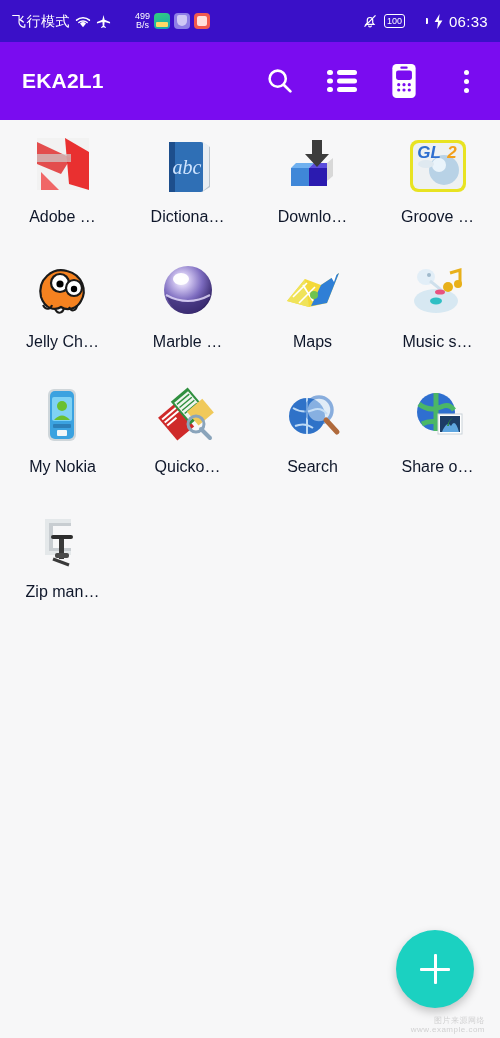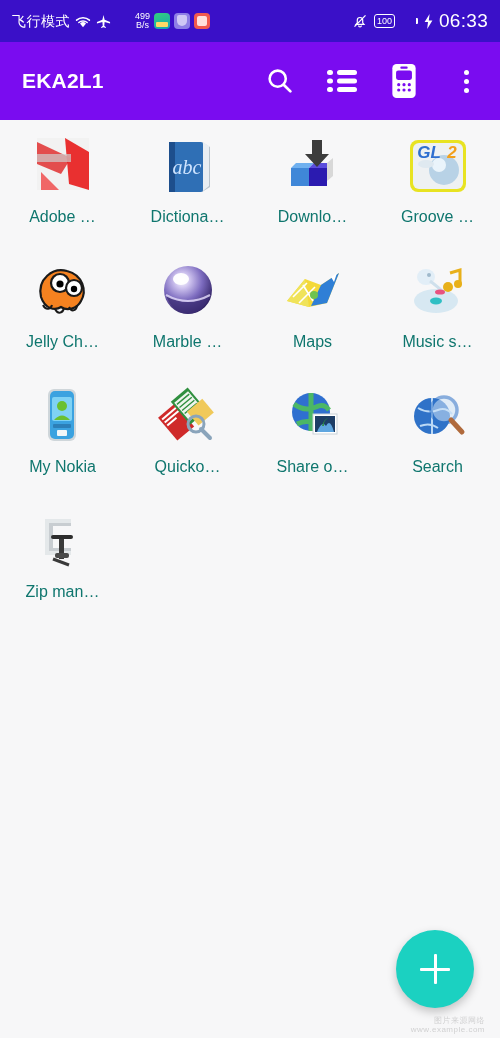--- a/index.html
+++ b/index.html
@@ -32,21 +32,21 @@
   .mini-app.red { background: #f05a4e; position: relative; }
   .mini-app.red::after{content:"";position:absolute;left:3px;top:3px;width:10px;height:10px;background:#ffe0dd;border-radius:2px;}
   .battery {
     border: 1.5px solid #fff; border-radius: 3px;
     font-size: 9px; padding: 0 2px; height: 14px;
     display: flex; align-items: center; line-height: 1;
     font-family: "Liberation Sans", sans-serif;
   }
   .batt-wrap { display:flex; align-items:center;gap:20px; }
   .batt-tip { width: 2px; height: 6px; background: #fff; margin-left: 1px; border-radius: 0 1px 1px 0;}
-  .clock { font-size: 19px; letter-spacing: .3px; }
+  .clock { font-size: 15px; letter-spacing: .3px; }
 
   
   .appbar {
     height: 78px; width: 100%;
     background: #7a0cf0;
     display: flex; align-items: center;
     padding: 0 16px 0 22px;
     color: #fff;
   }
   .app-title { font-size: 21px; font-weight: bold; letter-spacing: .2px; flex: 1; }
@@ -64,21 +64,21 @@
     grid-auto-rows: 125px;
     align-content: start;
   }
   .cell {
     display: flex; flex-direction: column; align-items: center;
     justify-content: flex-start; padding-top: 14px;
     cursor: pointer;
   }
   .ic { width: 64px; height: 64px; position: relative; }
   .lbl {
-    margin-top: 10px; font-size: 16px; color: #0f766e;
+    margin-top: 10px; font-size: 16px; color: #0f172a;
     max-width: 112px; white-space: nowrap; overflow: hidden;
     text-align: center;
   }
 
   
   .fab {
     position: absolute; right: 26px; bottom: 30px;
     width: 78px; height: 78px; border-radius: 50%;
     background: #1bd1c1;
     box-shadow: 0 4px 10px rgba(0,0,0,.22);
@@ -353,46 +353,46 @@
           <circle cx="40" cy="40" r="8" fill="none" stroke="#8aa4bb" stroke-width="3"></circle>
           <line x1="45" y1="45" x2="54" y2="54" stroke="#8aa4bb" stroke-width="4" stroke-linecap="round"></line>
         </svg>
       </div>
       <div class="lbl">Quicko…</div>
     </div>
 
     <div class="cell">
       <div class="ic">
         <svg width="64" height="64" viewBox="0 0 64 64">
+          <circle cx="26" cy="32" r="18" fill="#2f72c8"></circle>
+          <path d="M12 24 q10 6 20 2 q8 -3 14 4 M14 42 q10 -4 18 2 M26 14 v36" stroke="#bcd9f5" stroke-width="2" fill="none"></path>
+          <circle cx="38" cy="26" r="13" fill="#cfe4f7" opacity=".55" stroke="#2f72c8" stroke-width="3.5"></circle>
+          <line x1="45" y1="36" x2="56" y2="48" stroke="#b06a3c" stroke-width="5" stroke-linecap="round"></line>
+        </svg>
+      </div>
+      <div class="lbl">Search</div>
+    </div>
+
+    <div class="cell">
+      <div class="ic">
+        <svg width="64" height="64" viewBox="0 0 64 64">
           <circle cx="30" cy="28" r="19" fill="#2f6fd0"></circle>
           <path d="M13 20 q10 8 22 3 q8 -4 13 3 M16 40 q12 -6 22 2 M30 9 v38" stroke="#4fbf5a" stroke-width="5" fill="none" opacity=".9"></path>
           <rect x="32" y="30" width="24" height="20" fill="#fff" stroke="#c9d2d8"></rect>
           <rect x="34" y="32" width="20" height="16" fill="#1d3d66"></rect>
           <path d="M36 48 q5 -12 9 -6 q4 -8 8 6 z" fill="#5fa6e0"></path>
           <path d="M41 42 q2 -7 6 -8 q-5 3 -4 8 z" fill="#2f8f3f"></path>
         </svg>
       </div>
       <div class="lbl">Share o…</div>
     </div>
 
     <div class="cell">
       <div class="ic">
         <svg width="64" height="64" viewBox="0 0 64 64">
-          <circle cx="26" cy="32" r="18" fill="#2f72c8"></circle>
-          <path d="M12 24 q10 6 20 2 q8 -3 14 4 M14 42 q10 -4 18 2 M26 14 v36" stroke="#bcd9f5" stroke-width="2" fill="none"></path>
-          <circle cx="38" cy="26" r="13" fill="#cfe4f7" opacity=".55" stroke="#2f72c8" stroke-width="3.5"></circle>
-          <line x1="45" y1="36" x2="56" y2="48" stroke="#b06a3c" stroke-width="5" stroke-linecap="round"></line>
-        </svg>
-      </div>
-      <div class="lbl">Search</div>
-    </div>
-
-    <div class="cell">
-      <div class="ic">
-        <svg width="64" height="64" viewBox="0 0 64 64">
           <path d="M14 10 h26 v7 h-18 v22 h18 v7 h-26 z" fill="#c8cdd1"></path>
           <path d="M14 10 h26 v4 h-22 v28 h22 v4 h-26 z" fill="#e4e8ea"></path>
           <rect x="28" y="28" width="5" height="22" fill="#3a3a3a"></rect>
           <rect x="20" y="26" width="22" height="4" rx="2" fill="#2d2d2d"></rect>
           <rect x="24" y="44" width="14" height="5" rx="2" fill="#4a4a4a"></rect>
           <path d="M22 50 l16 6" stroke="#3a3a3a" stroke-width="3"></path>
         </svg>
       </div>
       <div class="lbl">Zip man…</div>
     </div>

